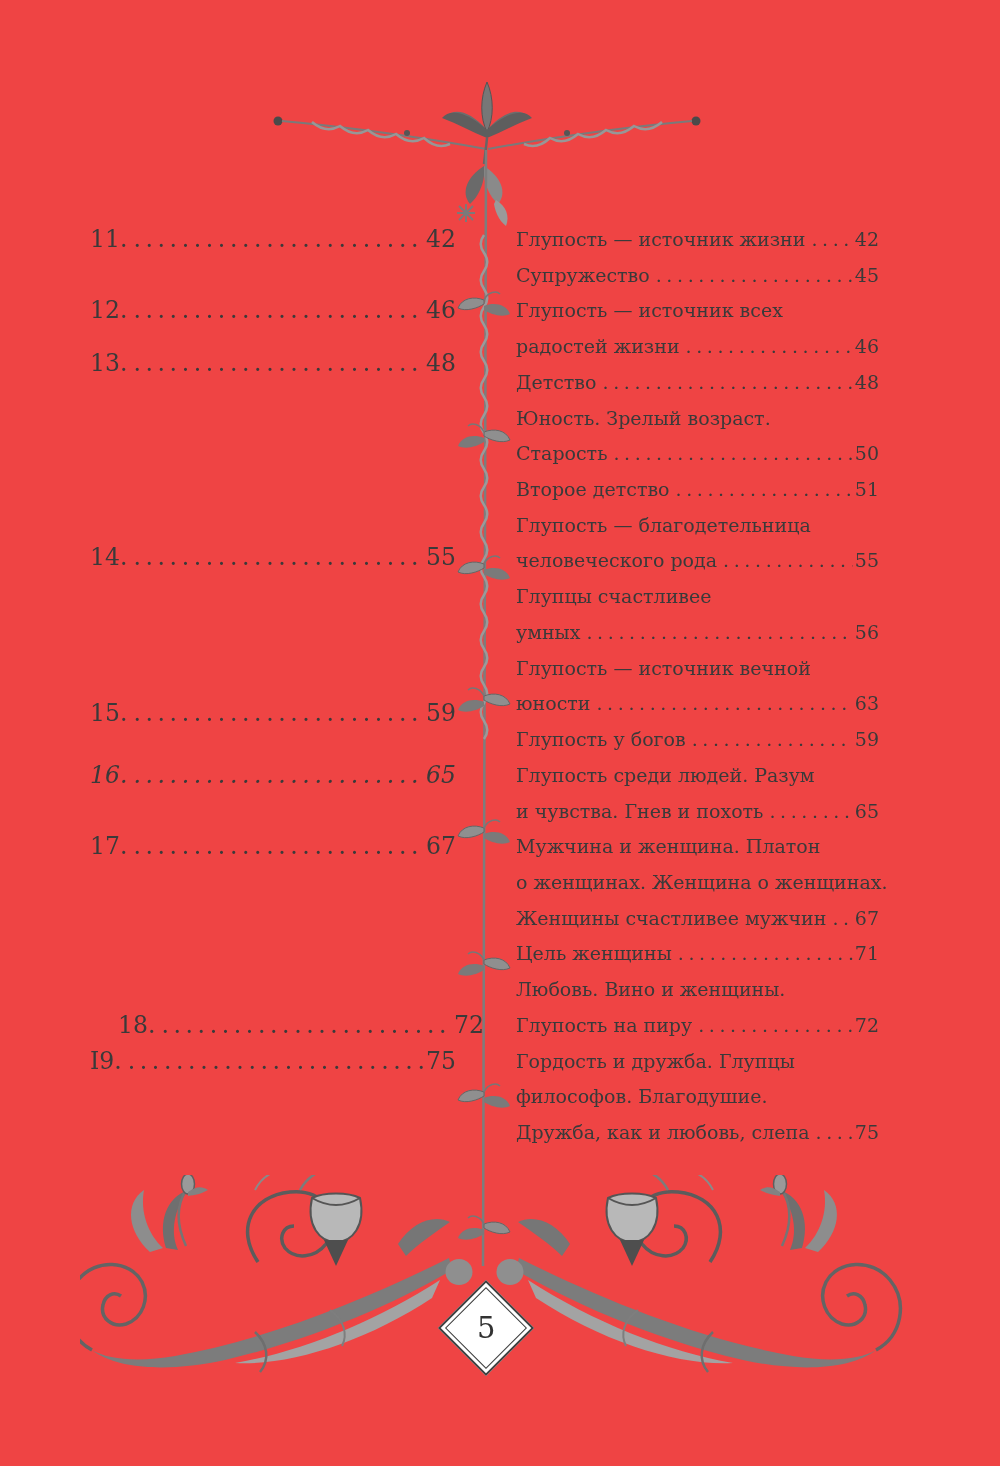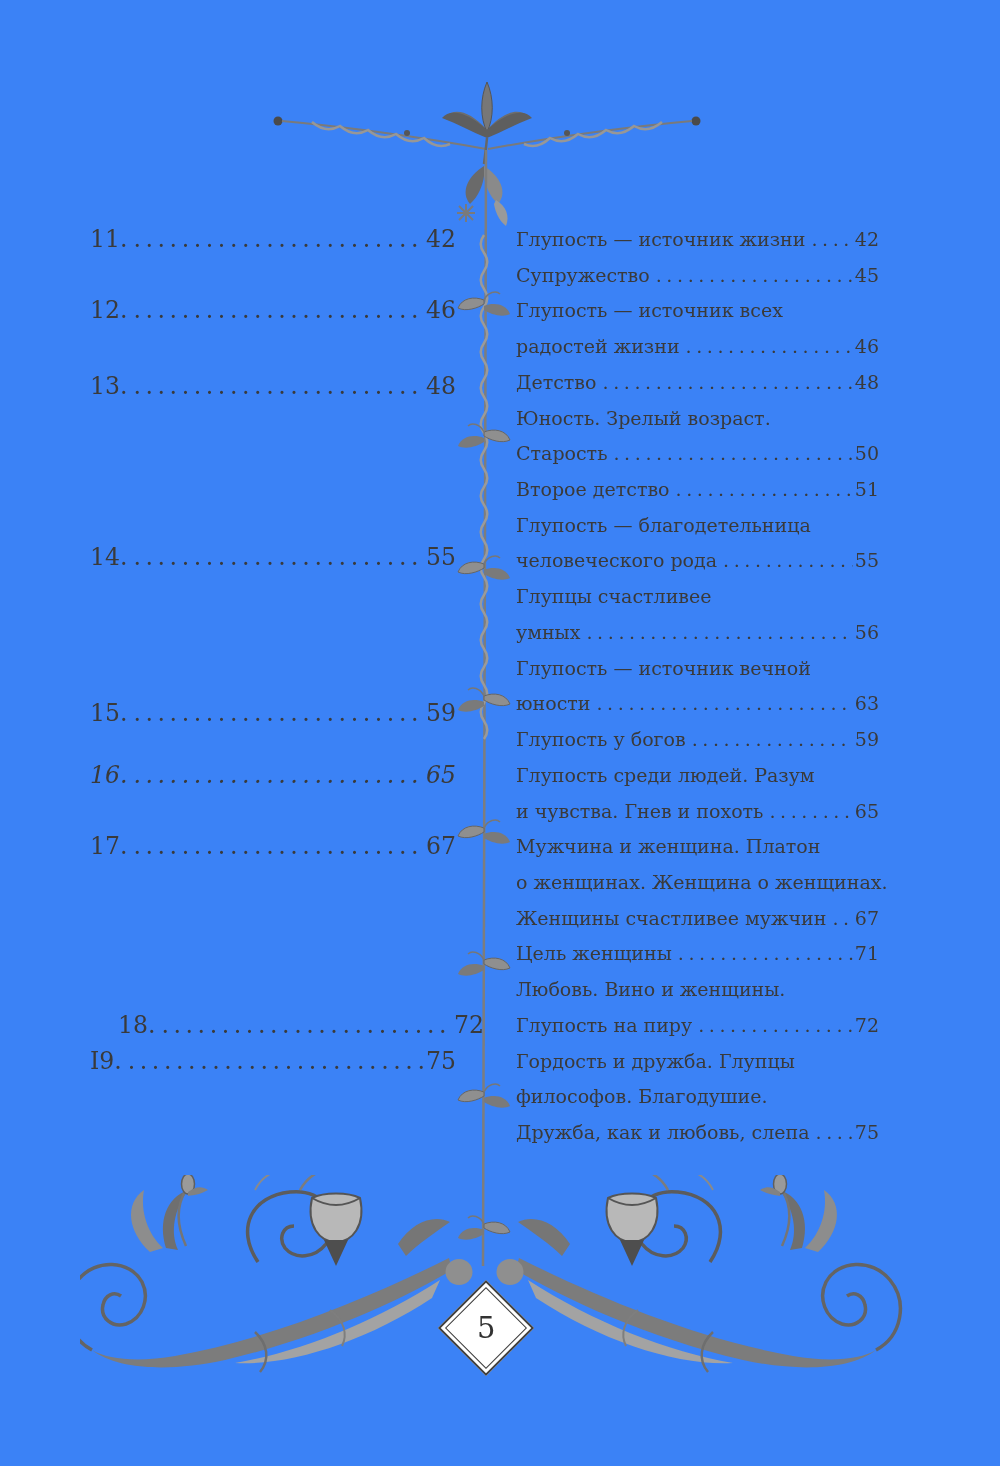--- a/index.html
+++ b/index.html
@@ -1,17 +1,17 @@
 <!DOCTYPE html>
 <html><head>
 <meta charset="utf-8">
 <style>
   html,body{margin:0;padding:0;background:#ffffff;}
   .page{
-    position:relative;width:1000px;height:1466px;background:#3b82f6;
+    position:relative;width:1000px;height:1466px;background:#ef4444;
     font-family:"DejaVu Serif", serif;color:#3a3a3a;overflow:hidden;
   }
   .orn{position:absolute;pointer-events:none;}
   .orn.top{left:250px;top:75px;width:480px;height:160px;}
   .orn.vine{left:430px;top:140px;width:110px;height:1160px;}
   .orn.bottom{left:80px;top:1175px;width:840px;height:240px;}
 
   .trow{
     position:absolute;display:flex;align-items:baseline;
     font-size:23.5px;line-height:35.72px;height:35.72px;white-space:nowrap;
@@ -123,21 +123,21 @@
       <div class="trow left" style="top: 222px;">
         <span class="lbl">11.</span>
         <span class="dots">......................................................................</span>
         <span class="pg">42</span>
       </div>
       <div class="trow left" style="top: 293.44px;">
         <span class="lbl">12.</span>
         <span class="dots">......................................................................</span>
         <span class="pg">46</span>
       </div>
-      <div class="trow left" style="top: 369px;">
+      <div class="trow left" style="top: 346px;">
         <span class="lbl">13.</span>
         <span class="dots">......................................................................</span>
         <span class="pg">48</span>
       </div>
       <div class="trow left" style="top: 507.76px; margin-top: 32px;">
         <span class="lbl">14.</span>
         <span class="dots">......................................................................</span>
         <span class="pg">55</span>
       </div>
       <div class="trow left" style="top: 696px; text-align: center;">

